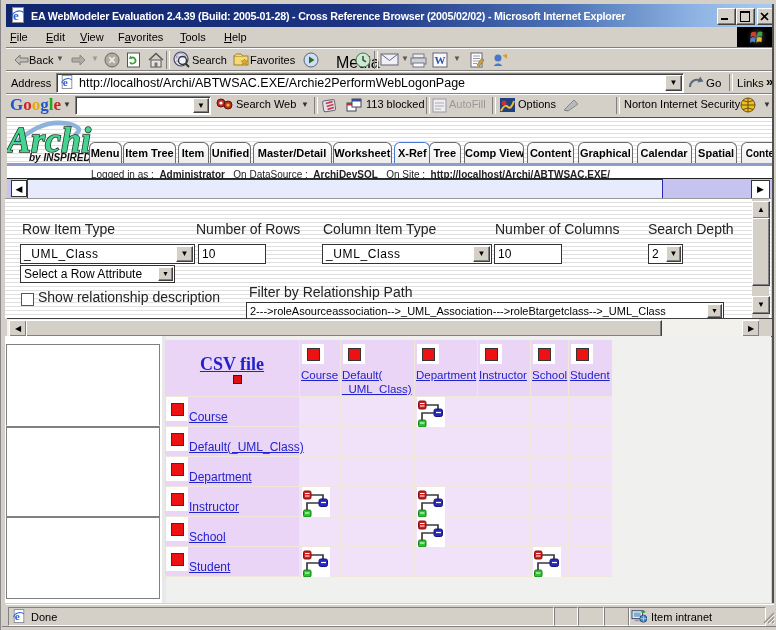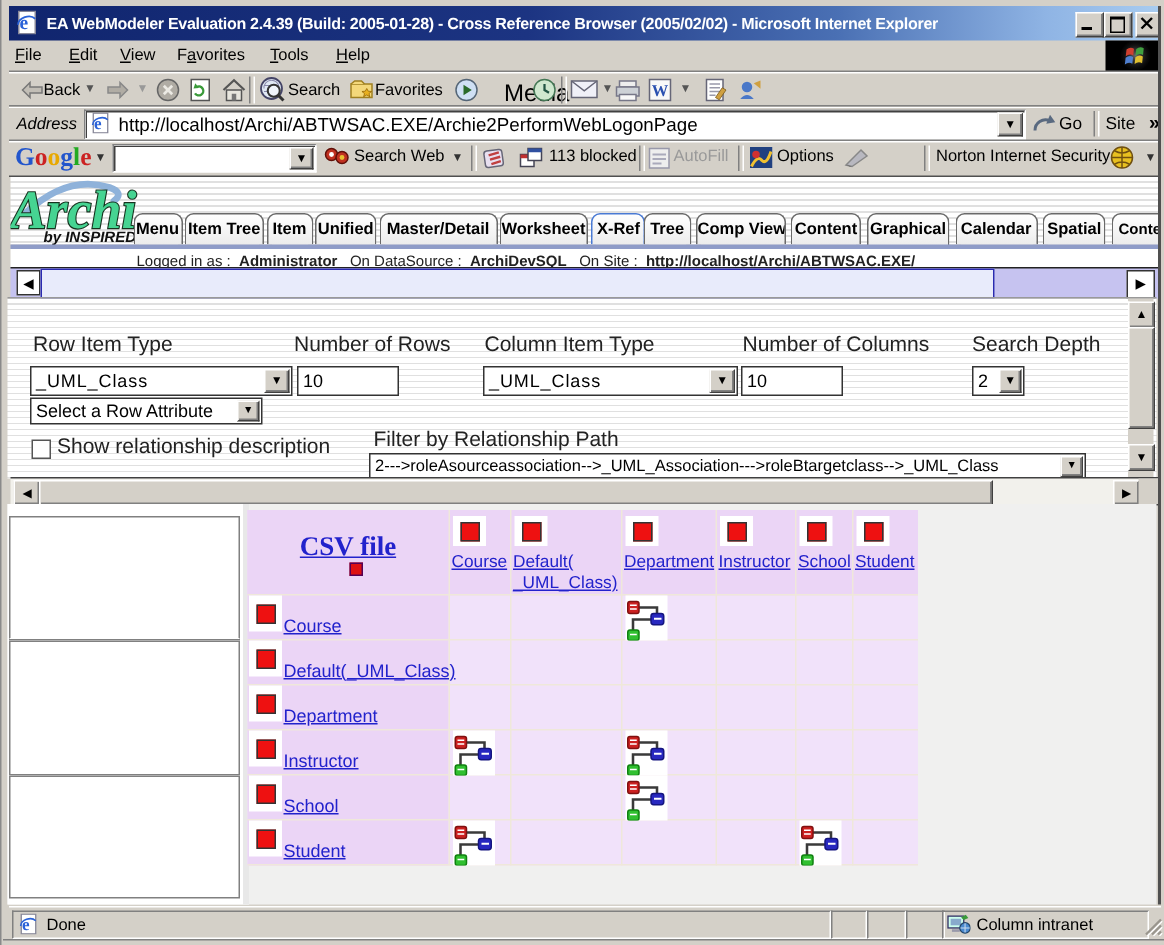--- a/index.html
+++ b/index.html
@@ -136,37 +136,37 @@
       </svg>
     <svg class="abs" style="left:486px;top:3px;" width="18" height="16" viewBox="0 0 18 16">
         <circle cx="6" cy="6" r="3.5" fill="#4a78c8"></circle>
         <path d="M1.5 14 q4.5 -5.5 9 0 z" fill="#4a78c8"></path>
         <path d="M10.5 3.5 l4.5 -1.8 v5.4 z" fill="#d0a040"></path>
       </svg>
   </div>
   <div class="abs" style="left:4px;top:70px;width:768px;height:0;border-top:1px solid #808080;box-shadow:0 1px 0 #fff;"></div>
 
   <div class="abs" style="left:4px;top:72px;width:768px;height:21px;">
-    <span class="abs" style="left:5px;top:5px;font-size:11px;font-style:italic;">Address</span>
+    <span class="abs" style="left:5px;top:5px;font-size:11px;">Address</span>
     <div class="abs sunk" style="left:50px;top:1px;width:626px;height:18px;">
       <svg class="abs" style="left:3px;top:1px;" width="14" height="14" viewBox="0 0 16 16">
           <rect x="2.5" y="0.5" width="11" height="15" fill="#fff" stroke="#889"></rect>
           <text x="3" y="12.5" font-family="Liberation Serif" font-size="13" font-weight="bold" fill="#2a62d8">e</text>
           <path d="M2 9.5 A6.5 5 -15 0 1 13.5 5.5" stroke="#2a62d8" stroke-width="1.2" fill="none"></path>
         </svg>
       <span class="abs" style="left:22px;top:2px;font-size:12.5px;white-space:nowrap;">http://localhost/Archi/ABTWSAC.EXE/Archie2PerformWebLogonPage</span>
       <div class="abs r3" style="right:1px;top:1px;width:15px;height:14px;text-align:center;font-size:8px;color:#000;line-height:14px;">▼</div>
     </div>
     <svg class="abs" style="left:682px;top:3px;" width="16" height="15" viewBox="0 0 16 15">
         <path d="M2 12 A7 7 0 0 1 12 5.5" fill="none" stroke="#5a6a80" stroke-width="2"></path>
         <path d="M12 1.5 L15.5 6.5 L9.5 7.5 Z" fill="#5a6a80"></path>
       </svg>
     <span class="abs" style="left:700px;top:5px;font-size:11.5px;">Go</span>
     <div class="abs sep" style="left:723px;top:2px;height:17px;"></div>
-    <span class="abs" style="left:731px;top:5px;font-size:11.5px;">Site</span>
+    <span class="abs" style="left:731px;top:5px;font-size:11.5px;">Links</span>
     <span class="abs" style="left:760px;top:2px;font-size:13px;font-weight:bold;">»</span>
   </div>
   <div class="abs" style="left:4px;top:93px;width:768px;height:0;border-top:1px solid #808080;box-shadow:0 1px 0 #fff;"></div>
 
   <div class="abs" style="left:4px;top:95px;width:768px;height:22px;font-size:11px;">
     <span class="abs" style="left:4px;top:0px;font-family:'Liberation Serif',serif;font-weight:bold;font-size:17px;"><span style="color:#2255cc">G</span><span style="color:#cc2222">o</span><span style="color:#e8a800">o</span><span style="color:#2255cc">g</span><span style="color:#22aa22">l</span><span style="color:#cc2222">e</span></span>
     <span class="abs" style="left:57px;top:5px;font-size:8px;color:#333;">▼</span>
     <div class="abs sunk" style="left:69px;top:1px;width:134px;height:17px;">
       <div class="abs r3" style="right:1px;top:1px;width:14px;height:13px;text-align:center;font-size:8px;line-height:13px;">▼</div>
     </div>
@@ -452,20 +452,20 @@
     <div class="abs" style="left:598px;top:2px;width:24px;height:17px;border:1px solid;border-color:#808080 #fff #fff #808080;"></div>
     <div class="abs" style="left:622px;top:2px;width:136px;height:17px;border:1px solid;border-color:#808080 #fff #fff #808080;">
       <svg class="abs" style="left:2px;top:1px;" width="16" height="14" viewBox="0 0 18 16">
           <rect x="1" y="2" width="12" height="9" fill="#cfe" stroke="#336"></rect>
           <rect x="3" y="4" width="8" height="5" fill="#8ac"></rect>
           <rect x="4" y="12" width="6" height="2" fill="#99a"></rect>
           <circle cx="14" cy="11" r="4" fill="#4a8ad0" stroke="#246"></circle>
           <path d="M10.5 11 h7 M14 7.5 v7" stroke="#cde" stroke-width=".8"></path>
           <path d="M11 3 l3.5 -2 2 2.5 -3.5 1.5 z" fill="#3a9a3a"></path>
         </svg>
-      <span class="abs" style="left:22px;top:3px;font-size:11px;">Column intranet</span>
+      <span class="abs" style="left:22px;top:3px;font-size:11px;">Item intranet</span>
     </div>
     <svg class="abs" style="left:757px;top:7px;" width="12" height="12">
         <path d="M11 1 L1 11 M11 5 L5 11 M11 9 L9 11" stroke="#9a968e" stroke-width="1.6"></path>
         <path d="M12 2 L2 12 M12 6 L6 12 M12 10 L10 12" stroke="#fff" stroke-width="0.8"></path>
       </svg>
   </div>
 </div>
 
 </body></html>

